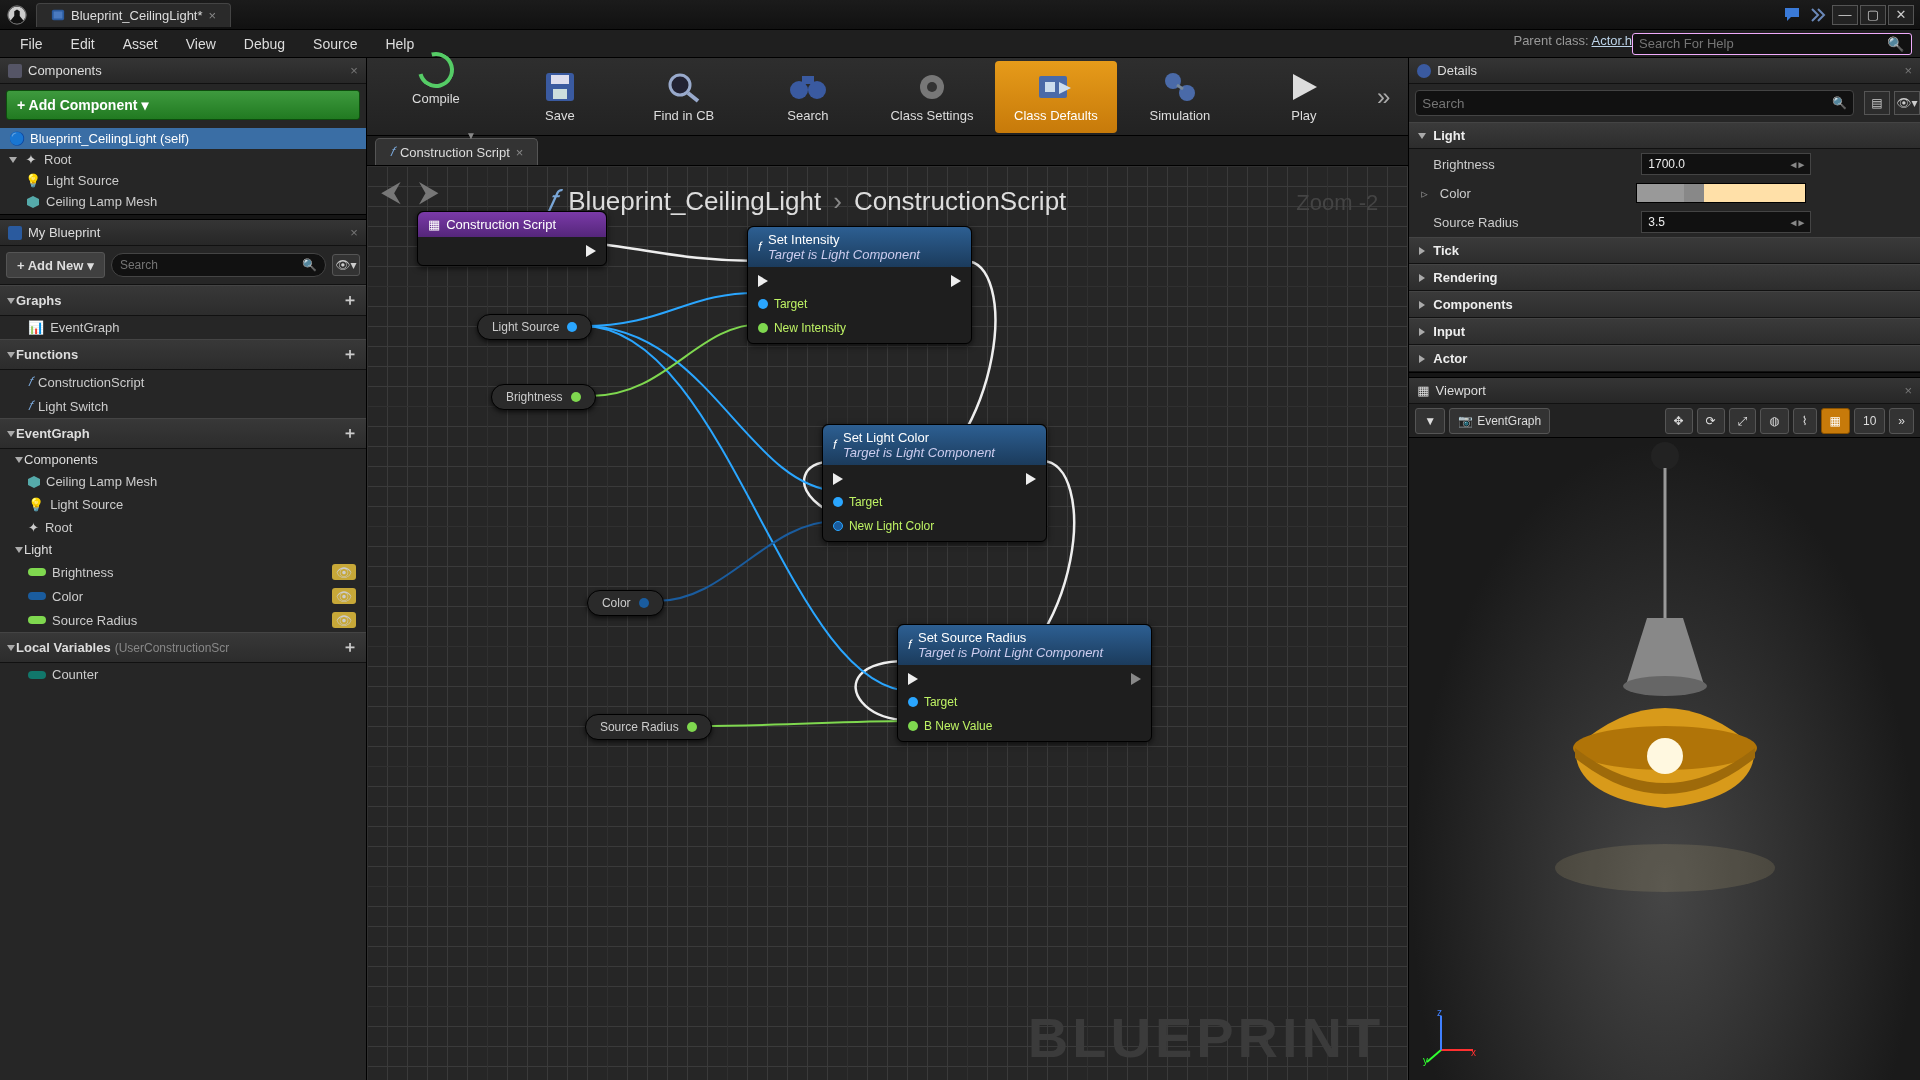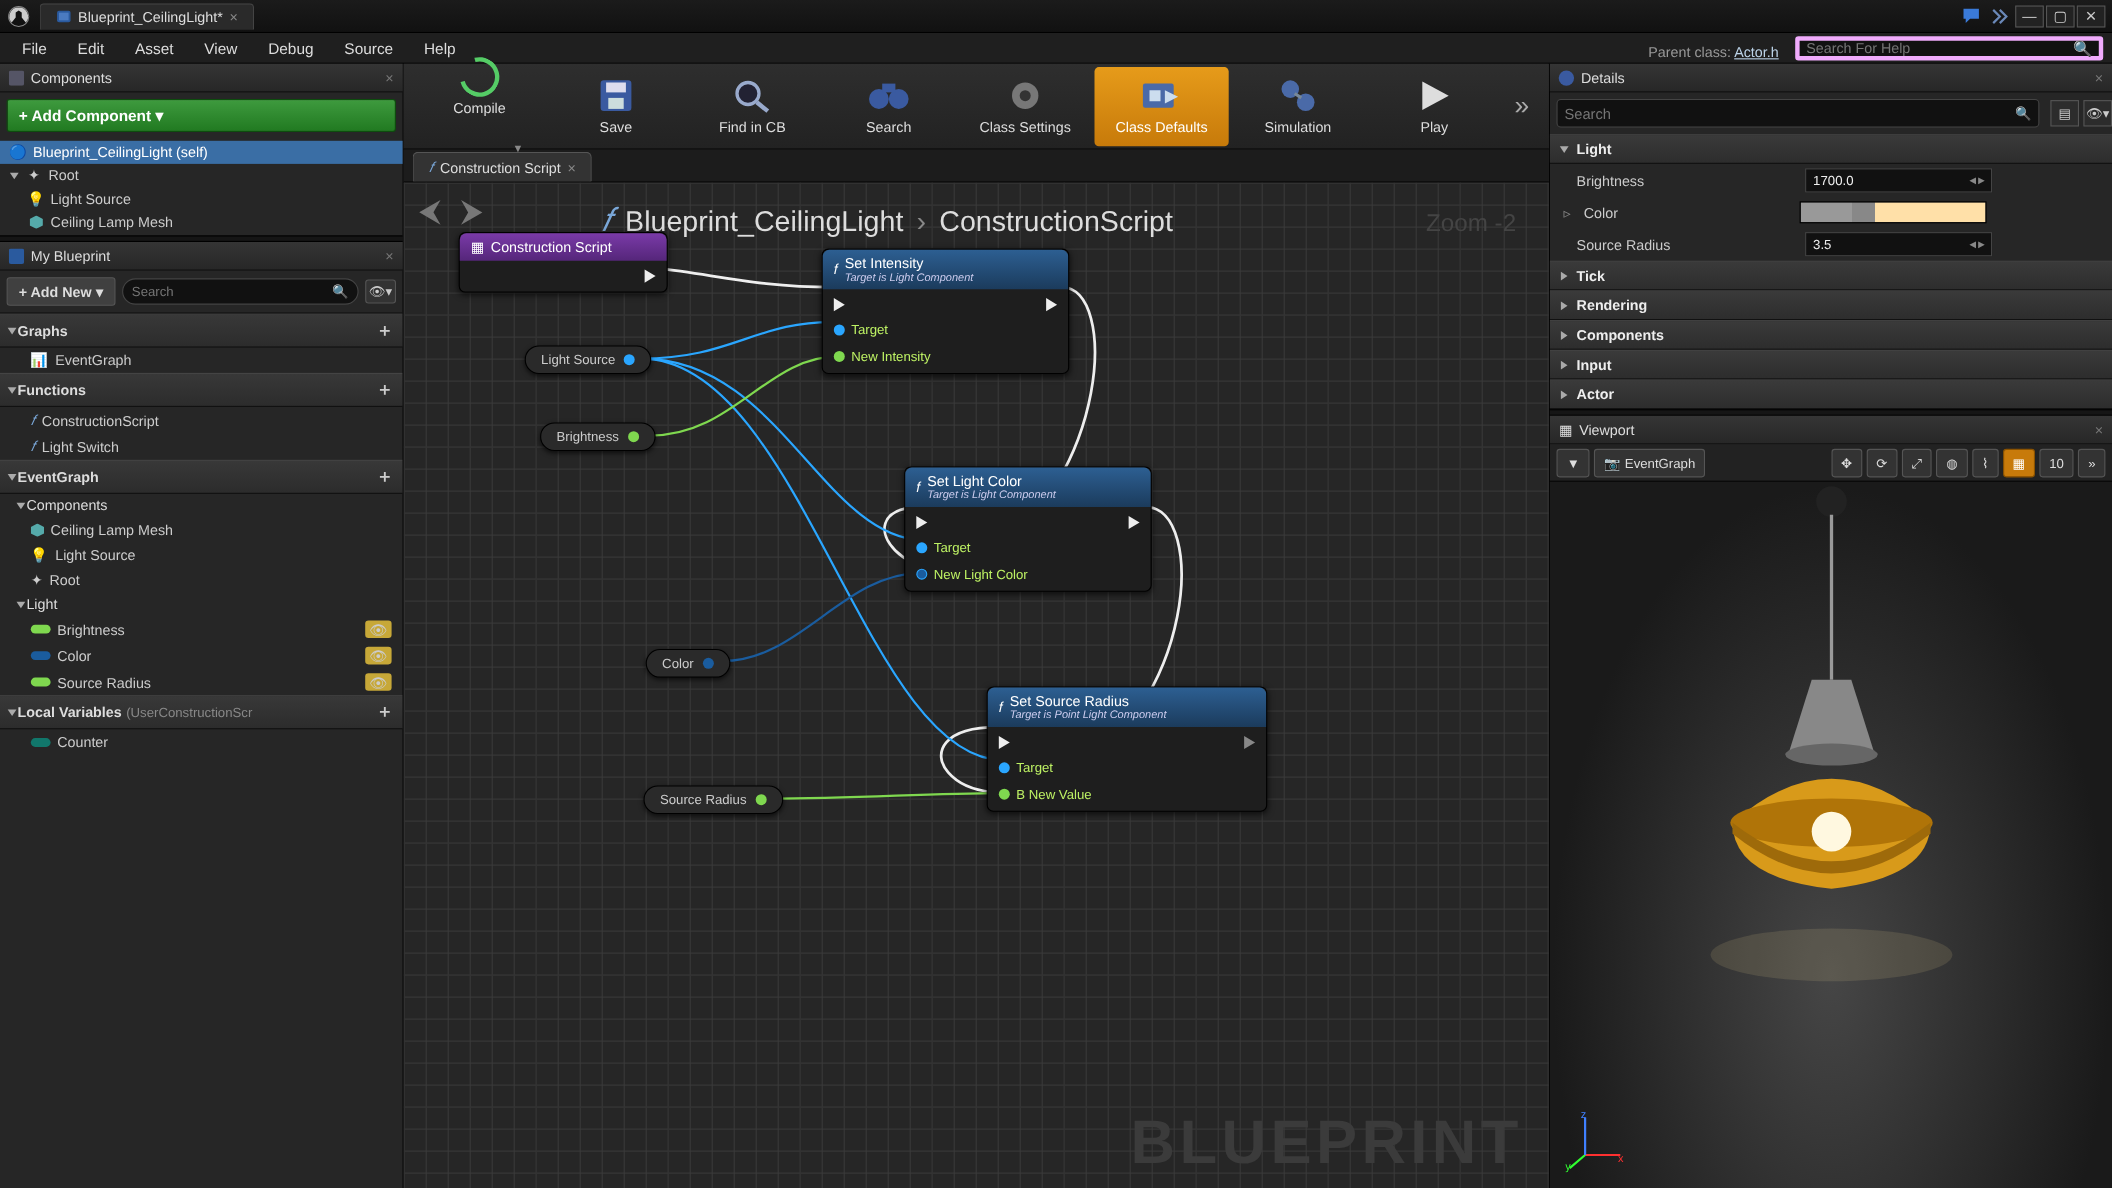--- a/index.html
+++ b/index.html
@@ -11,24 +11,24 @@
 .titlebar .tab { background:#2a2a2a; border:1px solid #444; border-bottom:none; border-radius:4px 4px 0 0; padding:4px 14px; display:flex; align-items:center; gap:6px; font-size:13px; color:#ddd; }
 .titlebar .tab .close-x { color:#888; font-size:13px; cursor:pointer; }
 .titlebar .spacer { flex:1; }
 .titlebar .win-icons { display:flex; gap:2px; }
 .titlebar .win-btn { width:26px; height:20px; border:1px solid #555; background:#222; display:flex; align-items:center; justify-content:center; color:#ccc; font-size:13px; }
 .titlebar .chatbubble { width:18px; height:16px; margin:0 4px; }
 
 
 .menubar { height:28px; background:#1f1f1f; display:flex; align-items:center; padding:0 8px; border-bottom:1px solid #000; font-size:14px; gap:4px;}
 .menubar .mi { padding:3px 12px; color:#ddd; cursor:pointer; }
-.menubar .right { margin-left:auto; display:flex; align-items:flex-end; gap:15px; }
+.menubar .right { margin-left:auto; display:flex; align-items:flex-start; gap:0; }
 .menubar .parent-class { color:#999; font-size:13px; }
 .menubar .parent-class .link { color:#bcd3e8; text-decoration:underline; cursor:pointer; }
-.menubar .help-search { width:280px; height:22px; background:#111; border:4px solid #f0abfc; border-radius:3px; display:flex; align-items:center; padding:0 6px; }
+.menubar .help-search { width:280px; height:22px; background:#111; border:1px solid #f0abfc; border-radius:3px; display:flex; align-items:center; padding:0 6px; }
 .menubar .help-search input { background:none; border:none; flex:1; color:#aaa; font-size:13px; outline:none; }
 .menubar .help-search .mag { color:#888; }
 
 
 .workspace { display:flex; height:calc(1080px - 30px - 28px); }
 .leftcol { width:370px; display:flex; flex-direction:column; border-right:1px solid #000; background:#262626; }
 .center { flex:1; display:flex; flex-direction:column; background:#2a2a2a; position:relative; }
 .rightcol { width:516px; display:flex; flex-direction:column; border-left:1px solid #000; background:#262626; }
 
 
@@ -86,21 +86,21 @@
 .graph .navarrows .arr{ font-size:28px; color:#777; }
 .graph .crumb { position:absolute; top:18px; left:180px; font-size:26px; color:#ddd; display:flex; align-items:center; gap:12px;}
 .graph .crumb .ficon{ font-style:italic; font-family:Georgia,serif; font-size:30px; color:#7aa7d8;}
 .graph .crumb .sep{ color:#888;}
 .graph .watermark { position:absolute; right:24px; bottom:10px; font-size:56px; font-weight:900; letter-spacing:4px; color:#3b3b3b; }
 .graph .zoom-faint{ position:absolute; top:24px; right:30px; font-size:22px; color:#444; }
 
 
 .node { position:absolute; background:#1e1e1e; border:1px solid #000; border-radius:6px; box-shadow:0 2px 6px #000a; min-width:200px; }
 .node .nh { padding:5px 10px; border-radius:6px 6px 0 0; font-size:13px; color:#fff; display:flex; align-items:center; gap:6px;}
-.node .nh .sub{ font-size:10px; color:#cce; font-style:italic; display:block;}
+.node .nh .sub{ font-size:13px; color:#cce; font-style:italic; display:block;}
 .node.purple .nh{ background:linear-gradient(#7a3aa8,#55267a);}
 .node.blue .nh{ background:linear-gradient(#2d5f92,#1b3b5c);}
 .node .body{ padding:8px 10px; display:flex; gap:30px;}
 .node .col{ display:flex; flex-direction:column; gap:10px; font-size:12px;}
 .node .col.right{ margin-left:auto; align-items:flex-end;}
 .pin{ display:flex; align-items:center; gap:6px; color:#bef264;}
 .pin .dot{ width:10px; height:10px; border-radius:50%; }
 .pin .exec{ width:0; height:0; border-top:6px solid transparent; border-bottom:6px solid transparent; border-left:10px solid #eee; }
 .dot.blue{background:#2aa6ff;} .dot.green{background:#7fd84f;} .dot.struct{background:#1a5c9e; border:1px solid #2aa6ff;}
 

